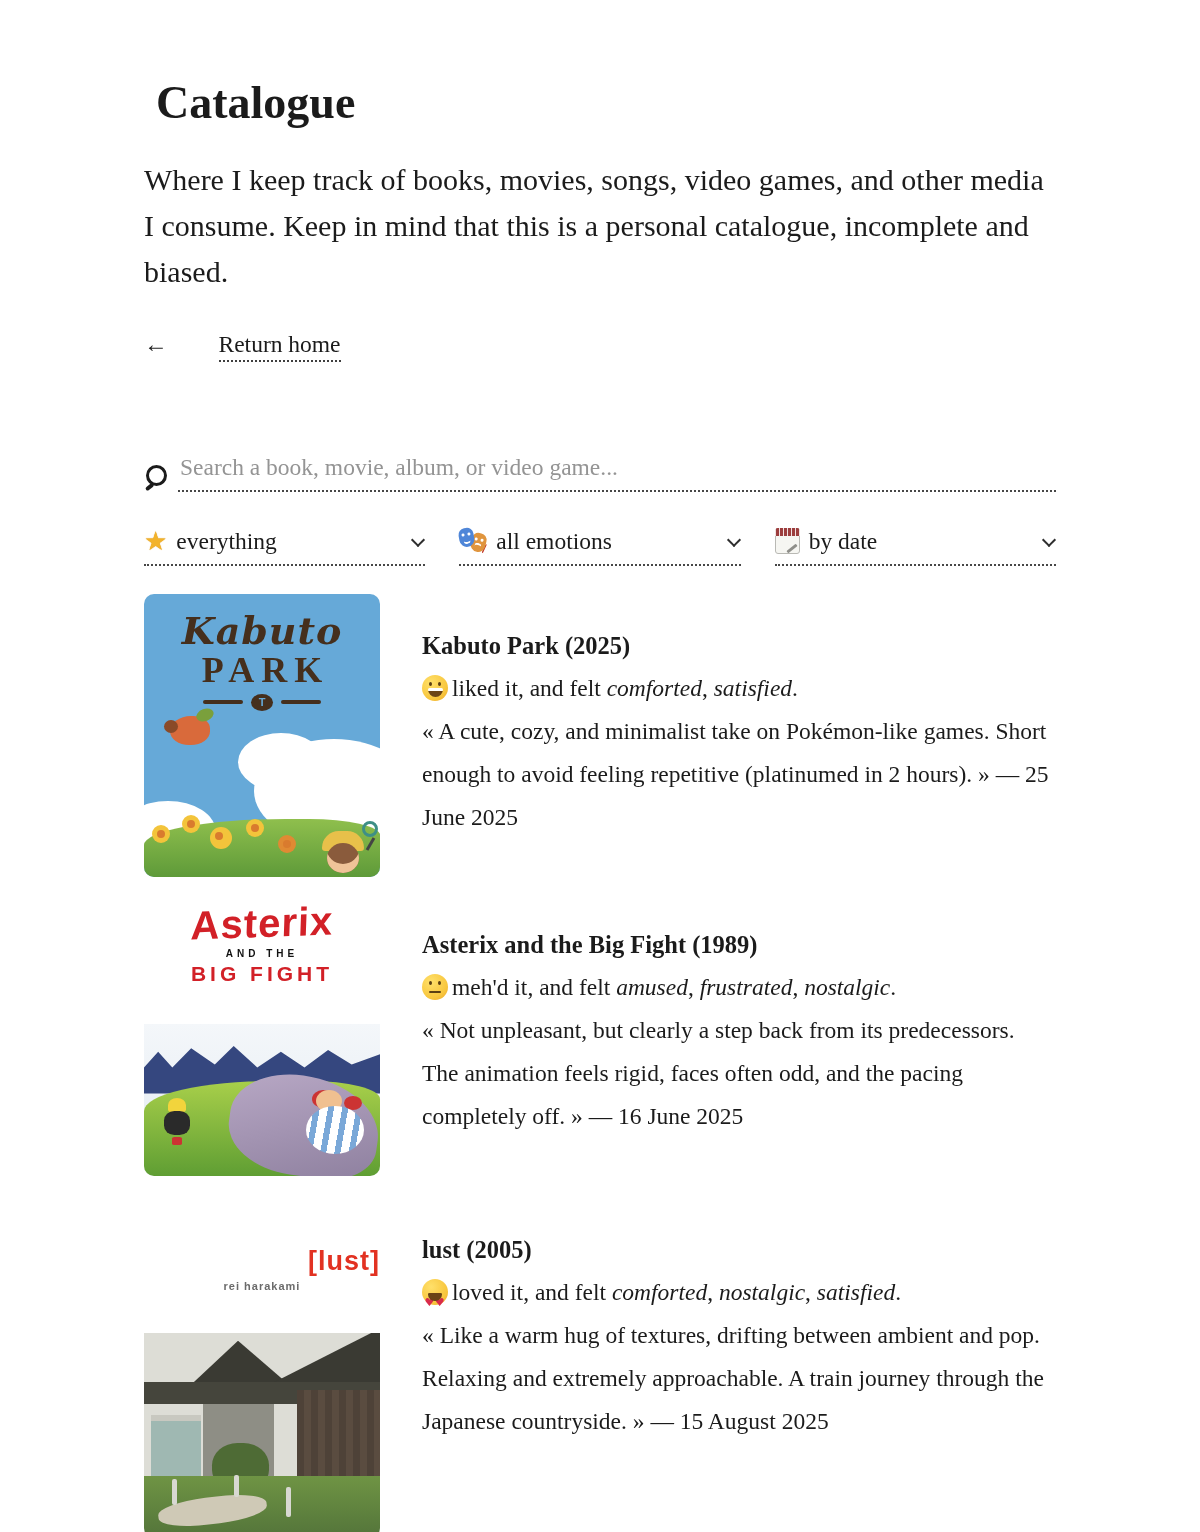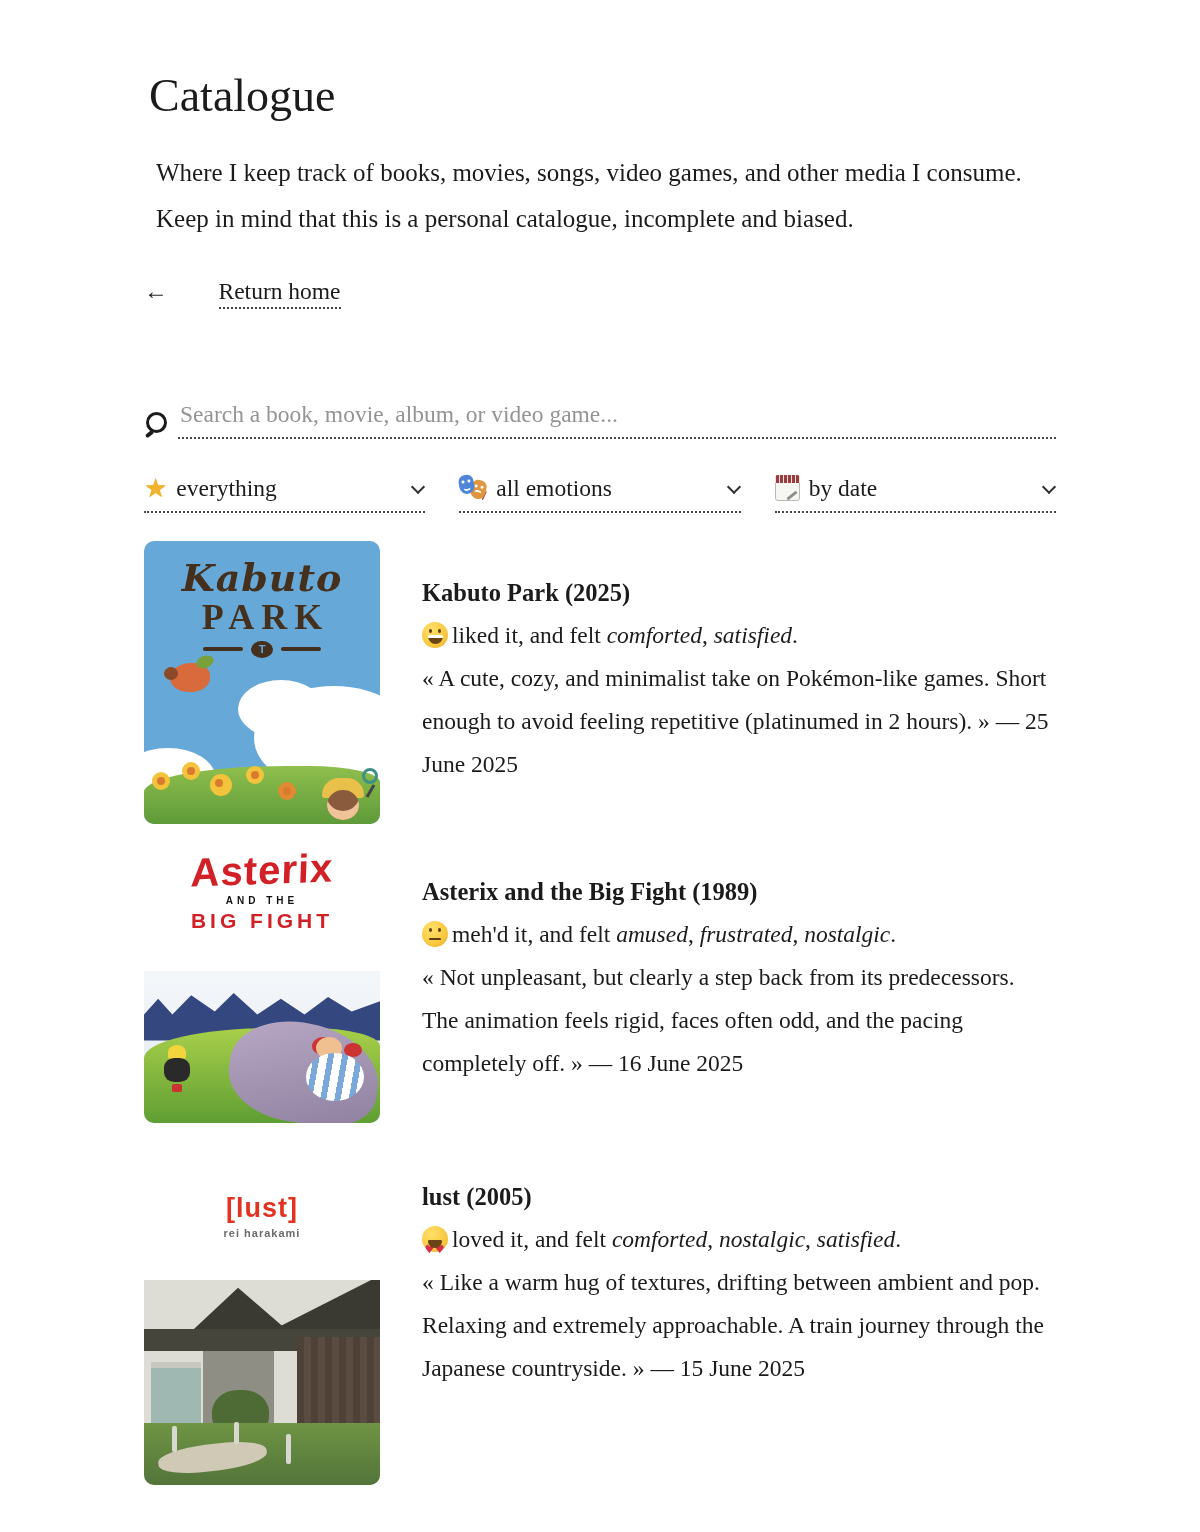--- a/index.html
+++ b/index.html
@@ -9,28 +9,28 @@
     min-height: 1532px;
     background: #ffffff;
     color: #1b1b1b;
     font-family: "Liberation Serif", "DejaVu Serif", serif;
   }
   .page { width: 912px; margin: 0 auto; padding: 66px 0 40px; }
 
   
   .page-title {
     font-size: 46px;
-    font-weight: normal;
-    margin: 5px;
+    font-weight: bold;
+    margin: 12px;
     line-height: 1.1;
     color: #1b1b1b;
   }
   .intro {
-    margin: 28px 12px 0;
-    font-size: 25px;
+    margin: 28px 0 0;
+    font-size: 30px;
     line-height: 46px;
   }
   .return-row {
     margin: 36px 0 0;
     font-size: 23.5px;
     display: flex;
     align-items: baseline;
   }
   .return-arrow { margin-right: 7px; }
   .return-link {
@@ -338,21 +338,21 @@
     width: 58px; height: 48px;
     background: repeating-linear-gradient(100deg, #ffffff 0 8px, #7aa8d8 8px 14px);
     border-radius: 50%;
   }
 
   
   .cover-lust { height: 340px; background: #ffffff; }
   .lu-title {
     font-family: "Liberation Sans", sans-serif;
     color: #e23222; font-weight: bold; font-size: 27px;
-    text-align: center; margin-top: 48px; letter-spacing: 1px;
+    text-align: right; margin-top: 48px; letter-spacing: 1px;
   }
   .lu-artist {
     font-family: "Liberation Sans", sans-serif;
     color: #6b6b6b; font-weight: bold; font-size: 11px;
     text-align: center; margin-top: 3px; letter-spacing: 1px;
   }
   .lu-photo {
     position: absolute; left: 0; right: 0; bottom: 0; height: 205px;
     background: #ddddd6; overflow: hidden;
   }
@@ -488,18 +488,18 @@
           <i class="lu-grass"></i>
           <i class="lu-path"></i>
           <i class="lu-pole p1"></i>
           <i class="lu-pole p2"></i>
           <i class="lu-pole p3"></i>
         </div>
       </div>
       <div class="entry-body">
         <h2 class="entry-title">lust (2005)</h2>
         <p class="mood"><span class="face face-love"></span><span>loved it, and felt</span> <span class="feelings"><em>comforted</em>, <em>nostalgic</em>, <em>satisfied</em>.</span></p>
-        <p class="review"><span>« Like a warm hug of textures, drifting between ambient and pop. Relaxing and extremely approachable. A train journey through the Japanese countryside. »</span> <span>—</span> <span>15 June 2025</span></p>
+        <p class="review"><span>« Like a warm hug of textures, drifting between ambient and pop. Relaxing and extremely approachable. A train journey through the Japanese countryside. »</span> <span>—</span> <span>15 August 2025</span></p>
       </div>
     </article>
 
   </div>
 </div>
 
 </body></html>

